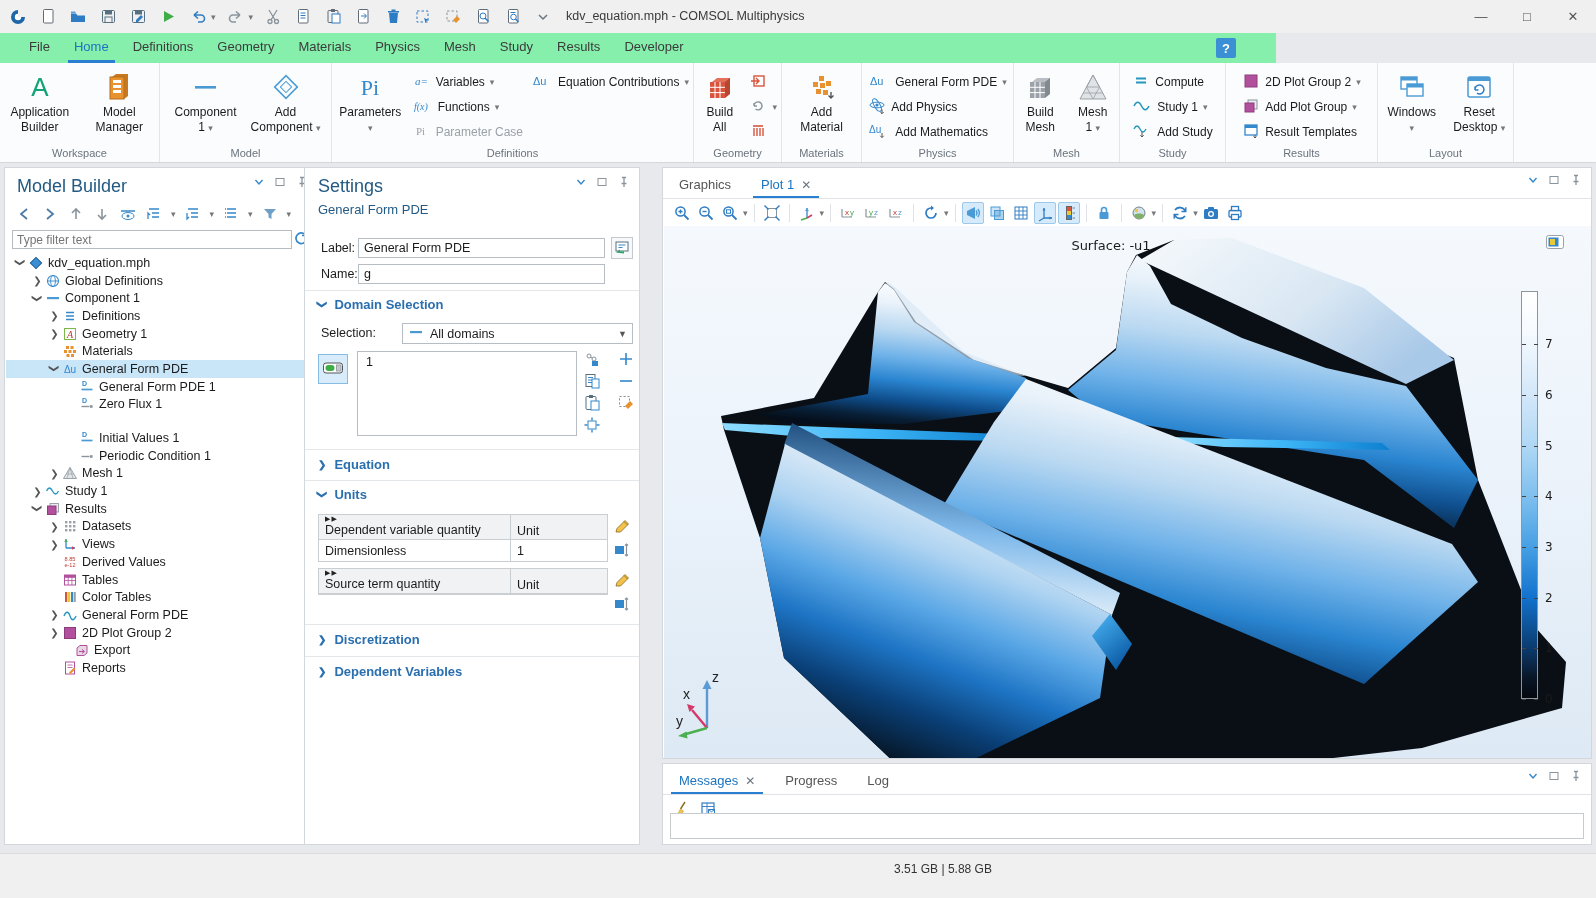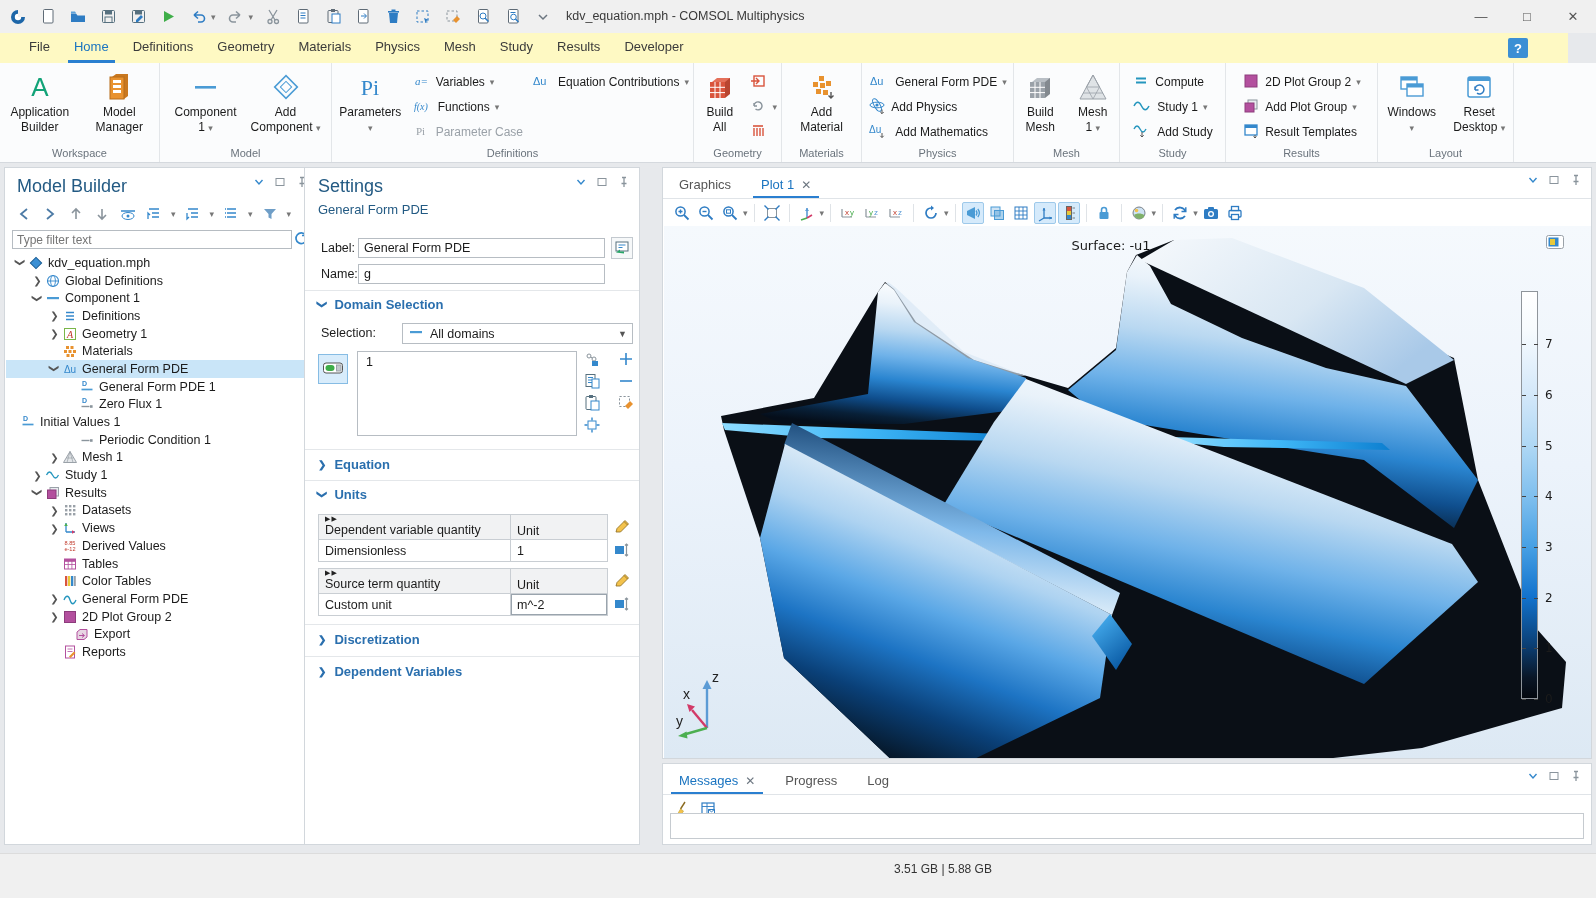--- a/index.html
+++ b/index.html
@@ -9,21 +9,21 @@
   
   #titlebar { position:absolute; left:0; top:0; width:1596px; height:33px; background:#f0f0f0; display:flex; align-items:center; }
   #qat { display:flex; align-items:center; gap:10px; padding-left:8px; }
   .qat-ic { display:inline-flex; align-items:center; justify-content:center; width:20px; height:20px; }
   .qat-dd { font-size:9px; color:#777; margin-left:-7px; }
   #win-title { position:absolute; left:566px; top:9px; font-size:12.5px; color:#3a3a3a; }
   #win-controls { position:absolute; right:0; top:0; height:33px; display:flex; }
   .wc-btn { width:46px; height:33px; display:flex; align-items:center; justify-content:center; font-size:13px; color:#555; }
 
   
-  #menubar { position:absolute; left:0; top:33px; width:1568px; height:30px; background:#fef9c3; }
+  #menubar { position:absolute; left:0; top:33px; width:1276px; height:30px; background:#86efac; }
   #menu-tabs { display:flex; padding-left:17px; height:30px; }
   .menu-tab { padding:6px 12px 0 12px; font-size:13px; color:#3b3b3b; height:30px; position:relative; cursor:default; }
   .menu-tab.active { color:#1a74c0; }
   .menu-tab.active::after { content:""; position:absolute; left:6px; right:6px; bottom:0; height:3px; background:#2a7fd0; }
   #help-btn { position:absolute; right:40px; top:5px; width:20px; height:20px; background:#3b8fd4; color:#fff; font-size:13px; font-weight:bold; display:flex; align-items:center; justify-content:center; border-radius:2px; }
 
   
   #ribbon { position:absolute; left:0; top:63px; width:1596px; height:100px; background:#fbfcfd; border-bottom:1px solid #d5d9de; display:flex; }
   .rb-group { position:relative; height:100%; border-right:1px solid #e3e6e9; display:flex; align-items:flex-start; justify-content:center; padding-top:6px; }
   .rb-label { position:absolute; bottom:3px; left:0; right:0; text-align:center; font-size:11px; color:#6a737c; }
@@ -702,21 +702,21 @@
           <span class="tw"></span>
           <span class="ti">
             <svg width="16" height="16" viewBox="0 0 16 16" fill="none">
               <text x="3" y="7" font-size="7" fill="#3488cc" font-weight="bold">D</text>
               <path d="M2.5 10.5h8" stroke="#8a949c" stroke-width="1.4"></path>
               <rect x="11" y="9.2" width="2.6" height="2.6" fill="#8a949c"></rect>
             </svg>
           </span>
           <span>Zero Flux 1</span>
         </div>
-        <div class="tree-row" style="">
+        <div class="tree-row" style="padding-left: 59px; margin-top: 16px;">
           <span class="tw"></span>
           <span class="ti">
             <svg width="16" height="16" viewBox="0 0 16 16" fill="none">
               <text x="3" y="7" font-size="7" fill="#3488cc" font-weight="bold">D</text>
               <path d="M2.5 10.5h11" stroke="#4a9bd5" stroke-width="1.7"></path>
             </svg>
           </span>
           <span>Initial Values 1</span>
         </div>
         <div class="tree-row" style="padding-left: 59px;">
@@ -998,24 +998,20 @@
         <span><svg width="18" height="18" viewBox="0 0 18 18" fill="none">
             <rect x="2" y="5" width="9" height="8" fill="#3488cc"></rect>
             <path d="M13.5 3v12M12 4.5l1.5-1.5L15 4.5M12 13.5l1.5 1.5 1.5-1.5" stroke="#8a949c" stroke-width="1.2"></path>
           </svg></span>
       </span>
 
     <div class="unit-table" style="top:400px">
       <div class="ut-row ut-h">
         <div class="ut-c1"><span class="ff">▶▶</span><span>Source term quantity</span></div>
         <div class="ut-c2"><span class="ff">&nbsp;</span><span>Unit</span></div>
-      </div>
-      <div class="ut-row ut-d">
-        <div class="ut-c1">Custom unit</div>
-        <div class="ut-c2 cell-edit">m^-2</div>
       </div>
     </div>
     <span class="sel-tool" style="left:308px;top:404px">
         <span><svg width="18" height="18" viewBox="0 0 18 18" fill="none">
             <path d="M3 15l1-3.5 8-8L15.5 7l-8 8z" fill="#f3c24c" stroke="#8a6a1f" stroke-width=".8"></path>
             <path d="M11 4.5L14.5 8" stroke="#8a6a1f" stroke-width=".8"></path>
           </svg></span>
       </span>
     <span class="sel-tool" style="left:308px;top:428px">
         <span><svg width="18" height="18" viewBox="0 0 18 18" fill="none">

